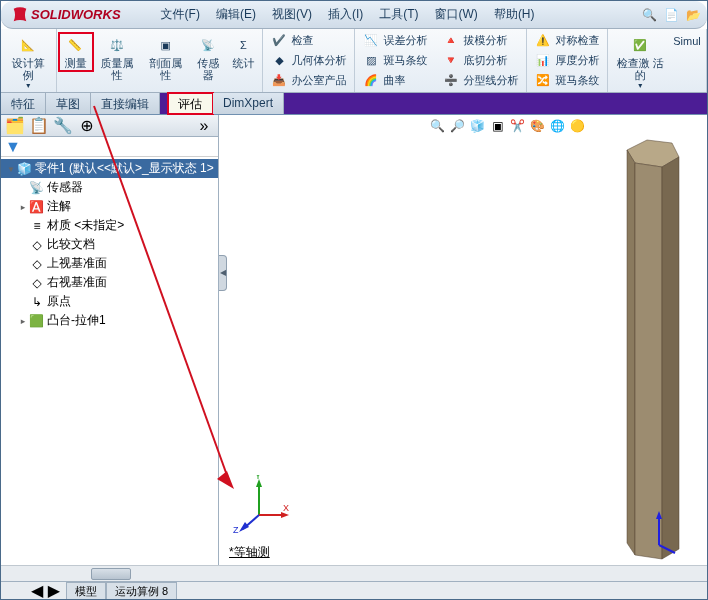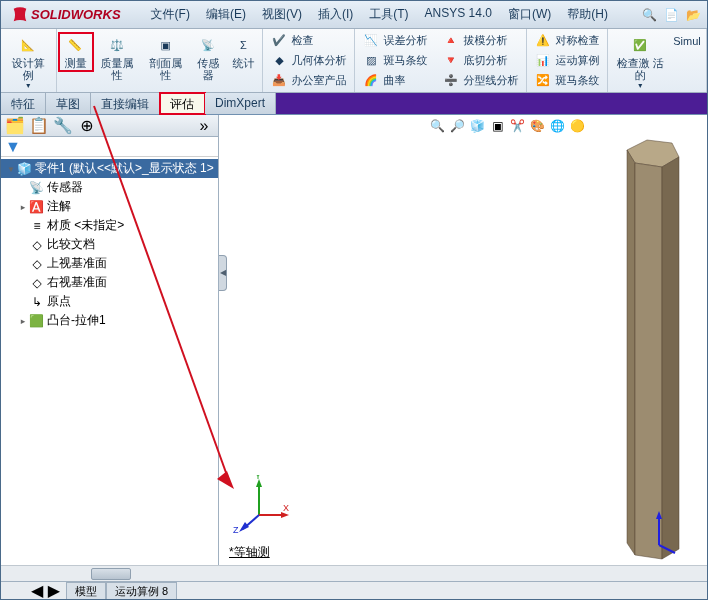--- a/index.html
+++ b/index.html
@@ -1,43 +1,43 @@
 <!DOCTYPE html>
 <html><head>
 <meta charset="utf-8">
 <style>
   * { box-sizing: border-box; margin: 0; padding: 0; font-family: "Microsoft YaHei", "SimSun", sans-serif; }
   body { width: 708px; height: 600px; background: #fff; overflow: hidden; position: relative; border: 1px solid #4a6a8a; }
   
   
-  .titlebar { height: 28px; background: linear-gradient(to bottom, #e8f0f8, #d0dce8); display: flex; align-items: center; border-bottom: 1px solid #a0b0c0; }
+  .titlebar { height: 28px; background: linear-gradient(to bottom, #e8f0f8, #d0dce8); display: flex; align-items: center; border-bottom: 1px solid #a0b0c0; border-radius: 12px; }
   .logo { display: flex; align-items: center; padding: 0 10px; }
   .logo svg { width: 18px; height: 18px; }
   .logo-text { font-weight: bold; font-style: italic; color: #b00020; font-size: 13px; margin-left: 2px; }
-  .menubar { display: flex; margin-left: 12px; }
+  .menubar { display: flex; margin-left: 22px; }
   .menu-item { padding: 4px 8px; font-size: 12px; color: #1a3a5a; cursor: pointer; }
   .title-icons { margin-left: auto; display: flex; gap: 4px; padding-right: 4px; }
   .ticon { width: 18px; height: 18px; display: flex; align-items: center; justify-content: center; font-size: 12px; }
   
   
   .ribbon { height: 64px; background: linear-gradient(to bottom, #f8fafc, #e4ecf4); display: flex; border-bottom: 1px solid #a0b0c0; }
   .ribbon-group { display: flex; align-items: flex-start; padding: 4px 2px; border-right: 1px solid #c0ccd8; }
   .rbtn { display: flex; flex-direction: column; align-items: center; padding: 2px 4px; font-size: 11px; color: #1a3a5a; min-width: 34px; text-align: center; cursor: pointer; }
   .rbtn .ico { width: 20px; height: 20px; margin-bottom: 2px; display: flex; align-items: center; justify-content: center; }
   .rbtn .lbl { line-height: 1.1; }
   .rbtn .drop { font-size: 8px; color: #1a3a5a; }
   .ribbon-small { display: flex; flex-direction: column; gap: 2px; padding: 2px 4px; }
   .rbtn-sm { display: flex; align-items: center; font-size: 11px; color: #1a3a5a; padding: 1px 4px; cursor: pointer; white-space: nowrap; }
   .rbtn-sm .ico { width: 16px; height: 16px; margin-right: 4px; display: flex; align-items: center; justify-content: center; }
   .highlight-red { outline: 2px solid #e00020; outline-offset: -1px; }
   
   
   .tabs { height: 22px; background: #4c1d95; display: flex; border-bottom: 1px solid #7090b0; }
   .tab { padding: 3px 10px; font-size: 12px; color: #1a3a5a; background: linear-gradient(to bottom, #dce6f0, #c8d4e0); border-right: 1px solid #a0b0c0; cursor: pointer; }
-  .tab.active { background: #f8f8ec; color: #000; font-weight: 500; }
+  .tab.active { background: #f8f8ec; color: #000; font-weight: 500; margin-left: 8px; }
   
   
   .main { display: flex; height: 450px; position: relative; }
   .left-panel { width: 218px; background: #fff; border-right: 1px solid #a0b0c0; display: flex; flex-direction: column; }
   .panel-tabs { height: 22px; background: linear-gradient(to bottom, #f0f4f8, #d8e0e8); display: flex; align-items: center; padding: 0 4px; gap: 4px; border-bottom: 1px solid #a0b0c0; }
   .ptab { width: 20px; height: 18px; display: flex; align-items: center; justify-content: center; cursor: pointer; }
   .panel-filter { height: 20px; display: flex; align-items: center; padding: 0 4px; border-bottom: 1px solid #d0d0d0; }
   .tree { flex: 1; overflow: auto; padding: 2px 0; }
   .tree-item { display: flex; align-items: center; padding: 1px 4px; font-size: 12px; white-space: nowrap; cursor: pointer; }
   .tree-item .exp { width: 12px; font-size: 9px; color: #666; text-align: center; }
@@ -74,21 +74,20 @@
         <path d="M3 3 Q10 0 17 3 Q14 10 17 17 Q10 14 3 17 Q6 10 3 3 Z" fill="#d01030"></path>
       </svg>
     <span class="logo-text">SOLIDWORKS</span>
   </div>
   <div class="menubar">
     <div class="menu-item">文件(F)</div>
     <div class="menu-item">编辑(E)</div>
     <div class="menu-item">视图(V)</div>
     <div class="menu-item">插入(I)</div>
     <div class="menu-item">工具(T)</div>
-    <div class="menu-item">ANSYS 14.0</div>
     <div class="menu-item">窗口(W)</div>
     <div class="menu-item">帮助(H)</div>
   </div>
   <div class="title-icons">
     <span class="ticon">🔍</span>
     <span class="ticon">📄</span>
     <span class="ticon">📂</span>
   </div>
 </div>
 
@@ -167,21 +166,21 @@
         <span>分型线分析</span>
       </div>
   </div>
   <div class="ribbon-small" style="border-left:1px solid #c0ccd8;">
     <div class="rbtn-sm">
         <span class="ico">⚠️</span>
         <span>对称检查</span>
       </div>
     <div class="rbtn-sm">
         <span class="ico">📊</span>
-        <span>运动算例</span>
+        <span>厚度分析</span>
       </div>
     <div class="rbtn-sm">
         <span class="ico">🔀</span>
         <span>斑马条纹</span>
       </div>
   </div>
   <div class="ribbon-group" style="border-left:1px solid #c0ccd8;">
     <div class="rbtn">
       <span class="ico">✅</span>
       <span class="lbl">检查激

